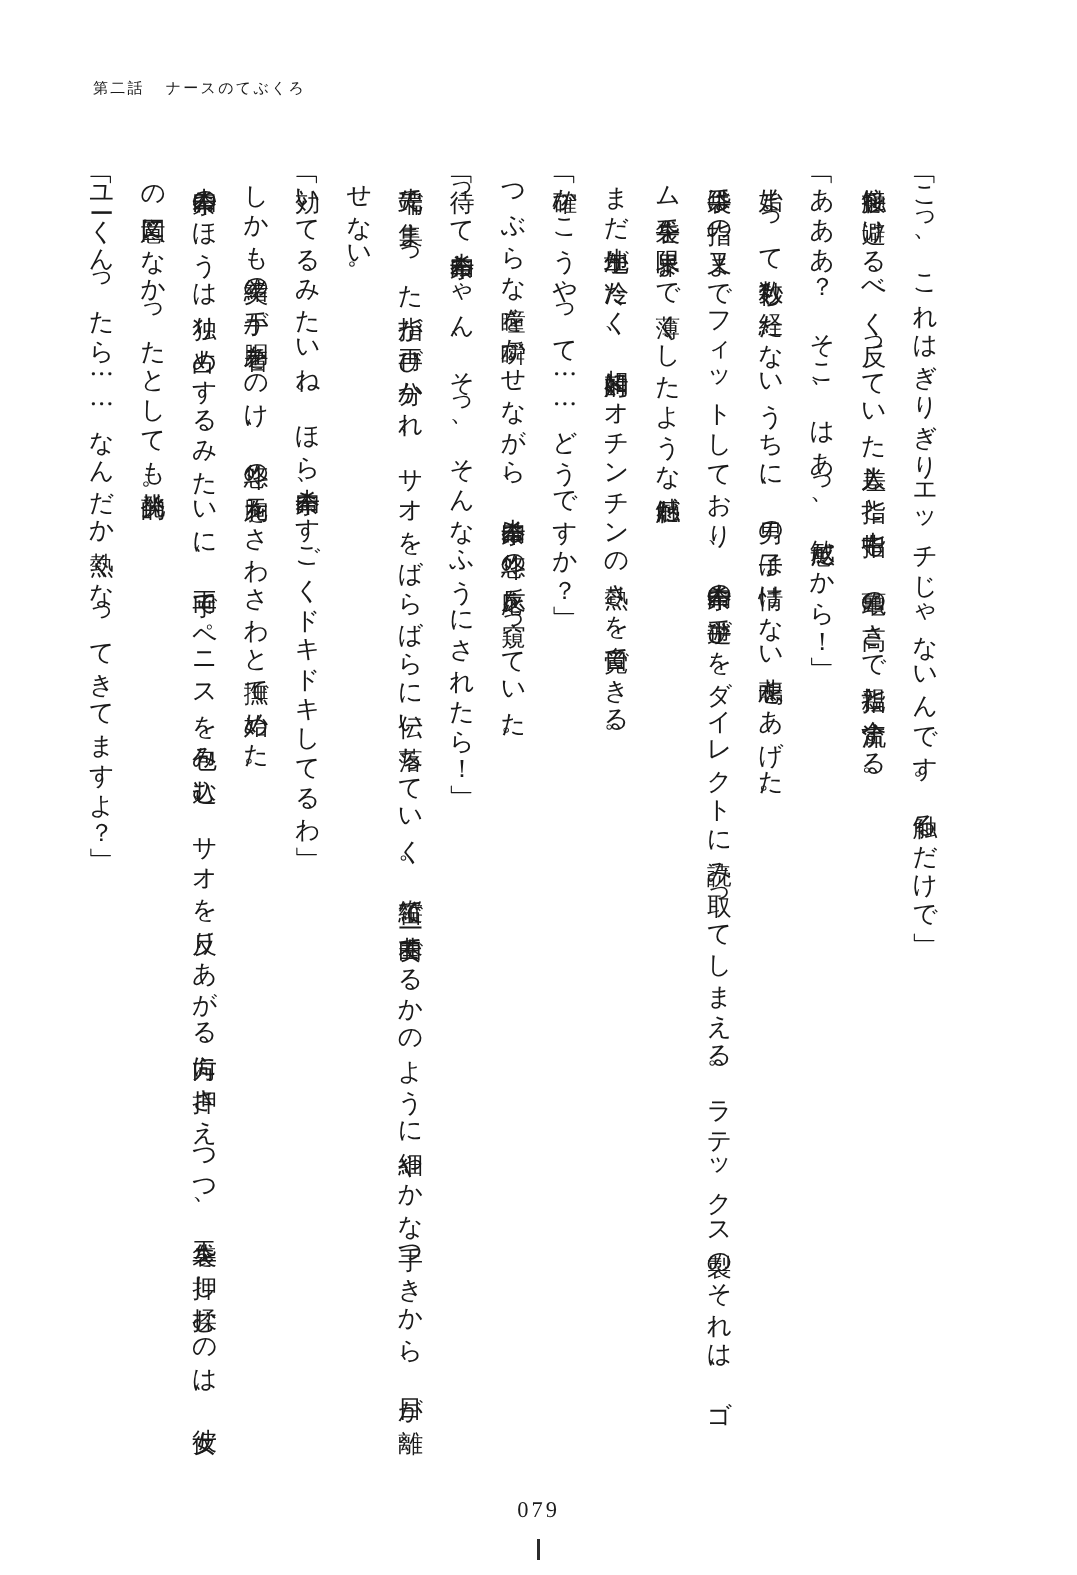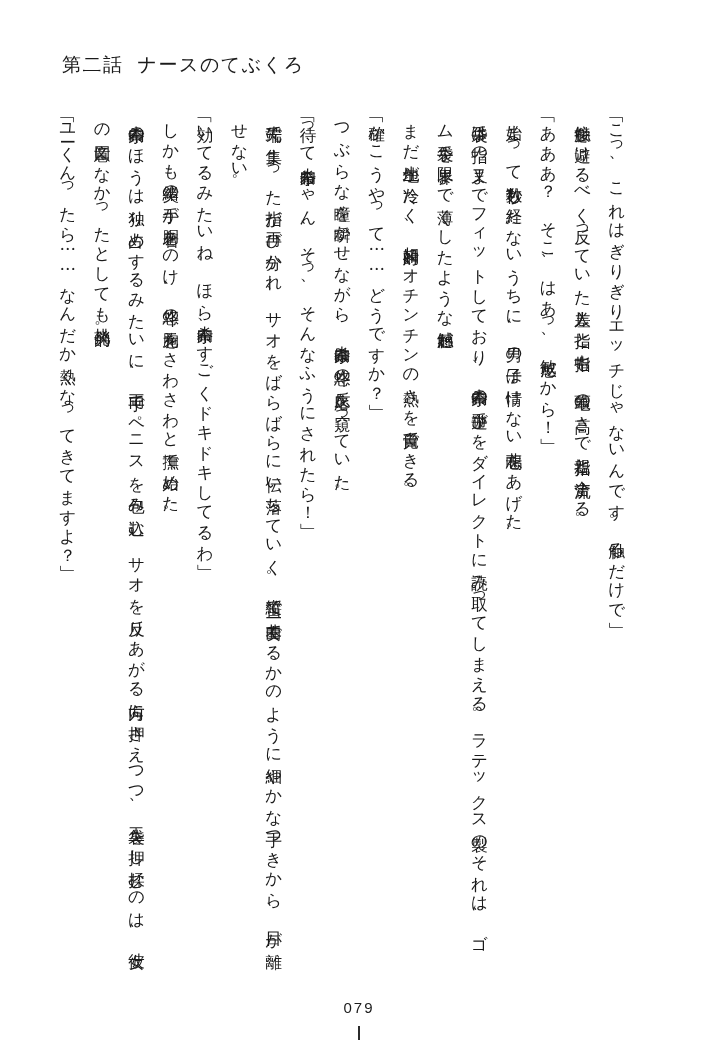--- a/index.html
+++ b/index.html
@@ -19,21 +19,21 @@
     width: 718px;
     height: 1050px;
     box-sizing: border-box;
     background: #fff;
   }
   
   .page-header {
     position: absolute;
     top: 52px;
     left: 62px;
-    font-size: 19px;
+    font-size: 10px;
     letter-spacing: 1.5px;
     font-family: "DejaVu Serif", "Liberation Serif", serif;
     color: #1b1b1b;
     white-space: nowrap;
   }
   .page-header .chap-num {
     margin-right: 14px;
   }
   
   .body-area {
@@ -66,21 +66,21 @@
   
   .folio {
     position: absolute;
     bottom: 34px;
     left: 0;
     width: 718px;
     text-align: center;
     font-size: 15px;
     letter-spacing: 2px;
     color: #1b1b1b;
-    font-family: Liberation Sans, sans-serif;
+    font-family: Liberation Serif, serif;
   }
   .spine-mark {
     position: absolute;
     bottom: 10px;
     left: 358px;
     width: 2px;
     height: 14px;
     background: #2b2b2b;
   }
 </style>

